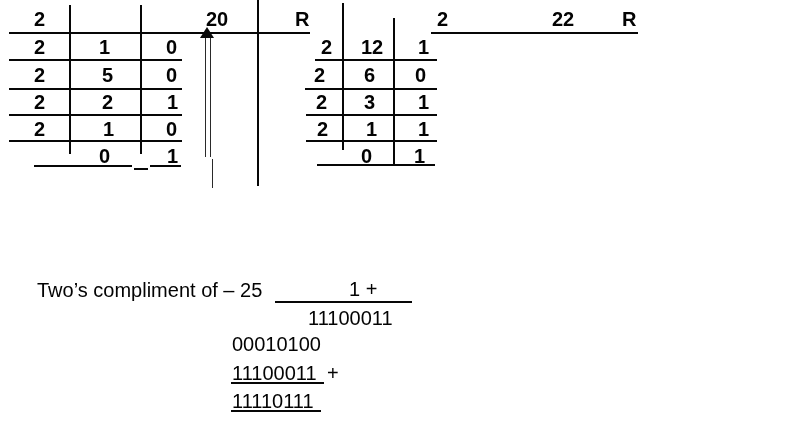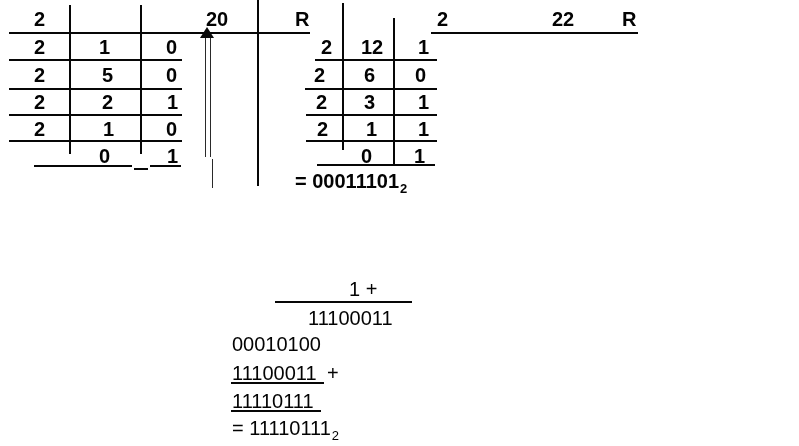--- a/index.html
+++ b/index.html
@@ -90,31 +90,30 @@
 
   <div class="t b" style="left:317px; top:119px">2</div>
   <div class="t b" style="left:366px; top:119px">1</div>
   <div class="t b" style="left:418px; top:119px">1</div>
   <div class="hl" style="left:306px; top:140px; width:131px"></div>
 
   <div class="t b" style="left:361px; top:146px">0</div>
   <div class="t b" style="left:414px; top:146px">1</div>
   <div class="hl" style="left:317px; top:164px; width:118px"></div>
 
-  <div class="t b" style="left:295px; top:171px"><span>= </span><span>00011101</span><span class="sub">2</span></div>
 
+  <div class="t" style="left:37px; top:280px">Two’s compliment of – 25</div>
 
   <div class="t" style="left:349px; top:279px">1 +</div>
   <div class="hl" style="left:275px; top:301px; width:137px"></div>
   <div class="t" style="left:308px; top:308px">11100011</div>
 
   <div class="t" style="left:232px; top:334px">00010100</div>
 
   <div class="t" style="left:232px; top:363px">11100011</div>
   <div class="t" style="left:327px; top:363px">+</div>
   <div class="hl" style="left:231px; top:382px; width:93px"></div>
 
   <div class="t" style="left:232px; top:391px">11110111</div>
   <div class="hl" style="left:231px; top:410px; width:90px"></div>
 
-  <div class="t" style="left:232px; top:418px"><span>= </span><span>11110111</span><span class="sub">2</span></div>
 
 </div>
 
 </body></html>

